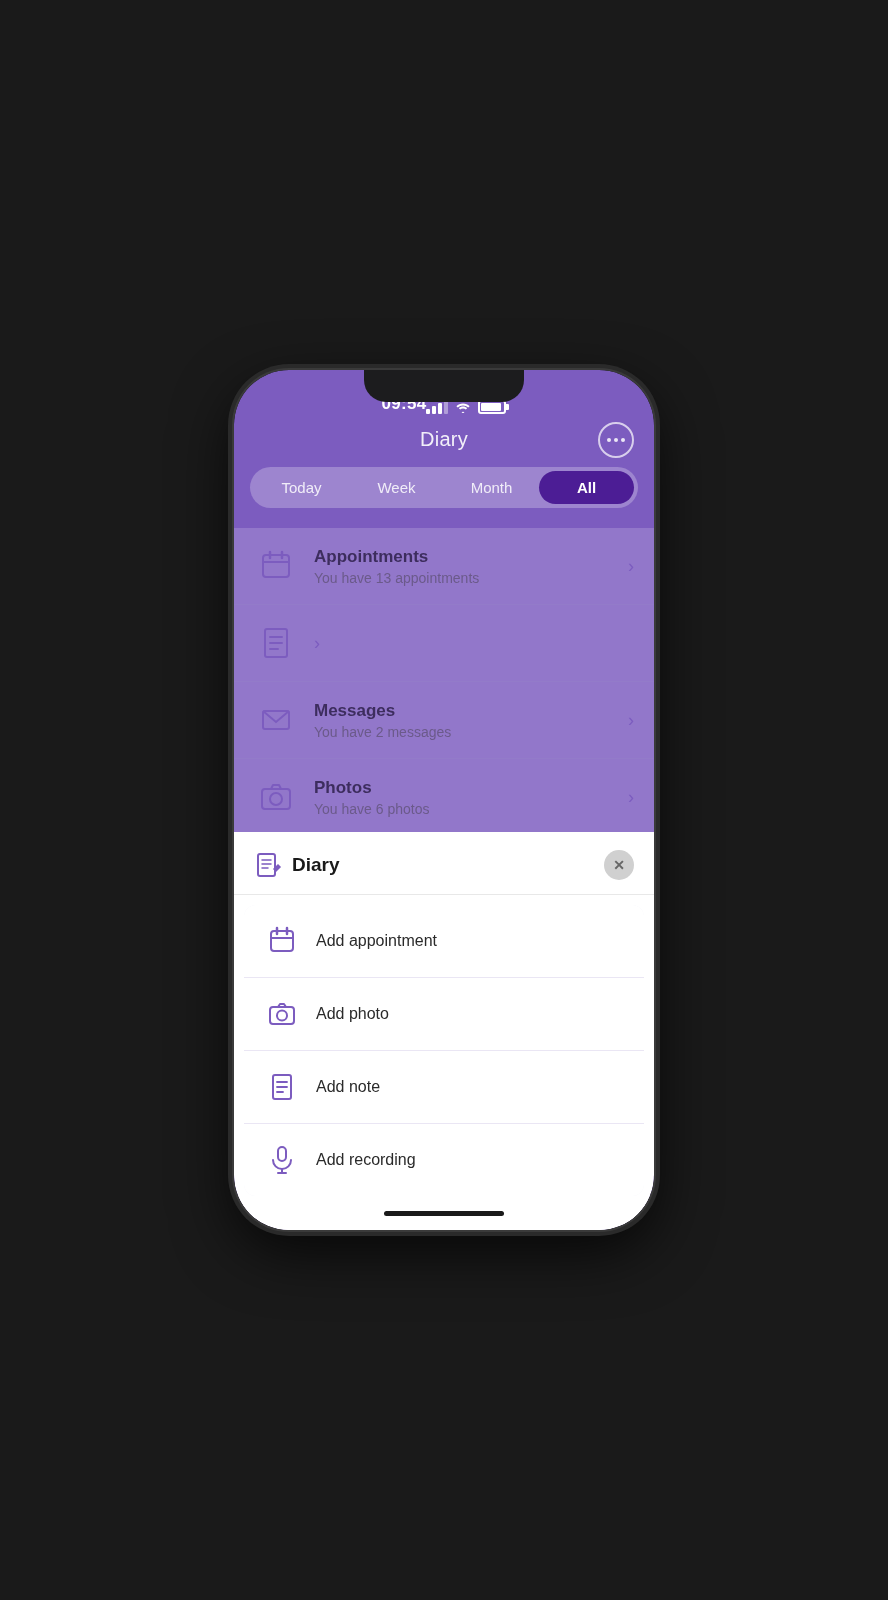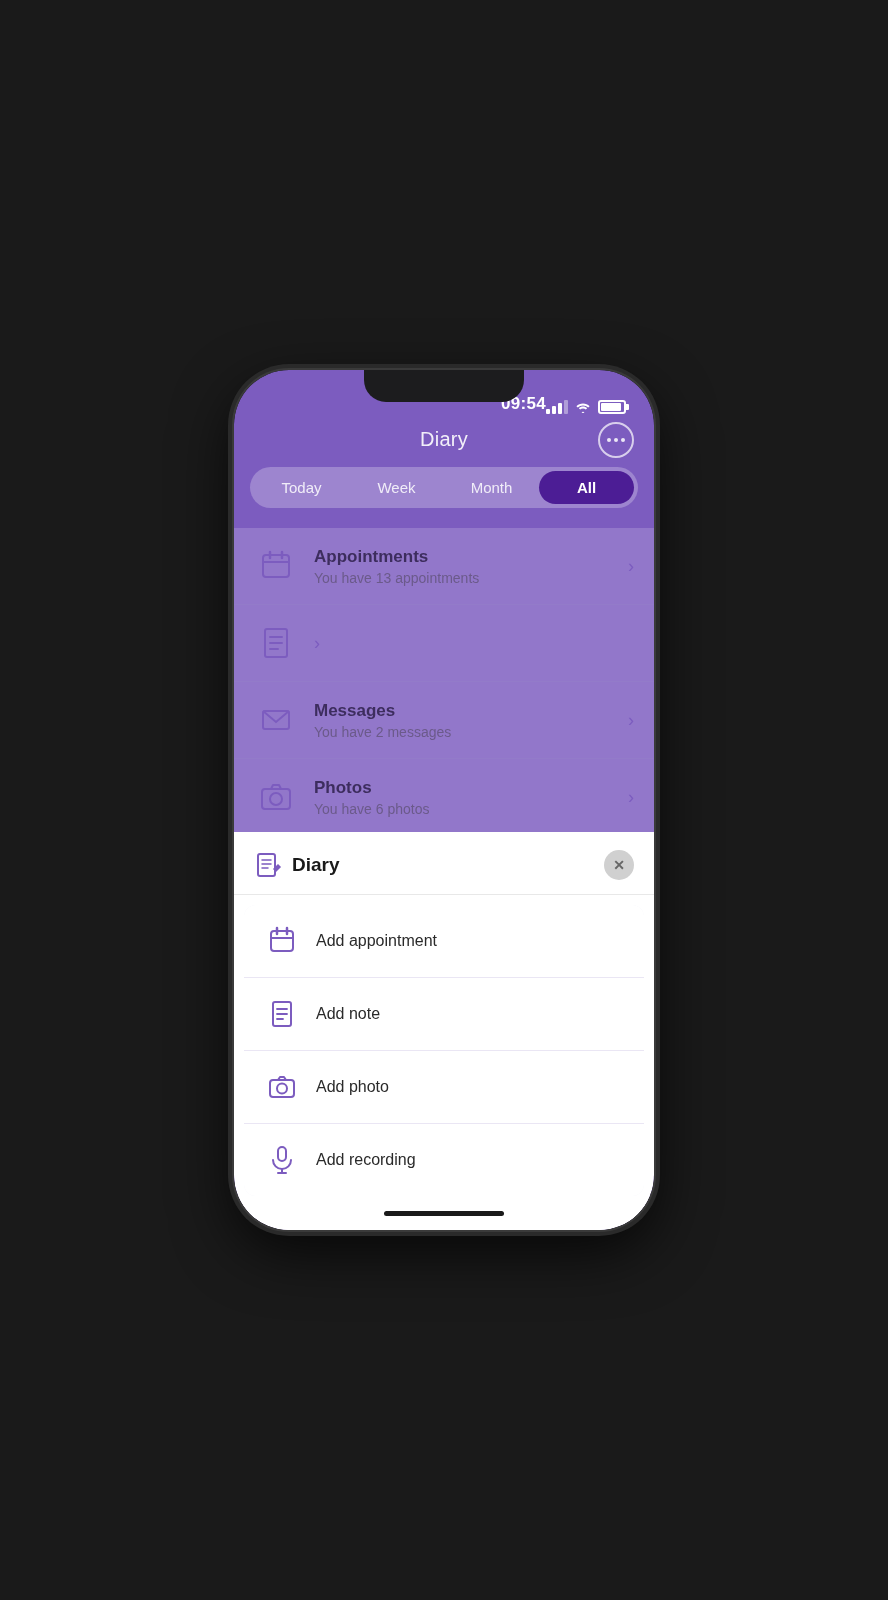--- a/index.html
+++ b/index.html
@@ -62,21 +62,21 @@
       background: #1c1c1e;
       border-radius: 0 0 22px 22px;
       z-index: 100;
     }
     
     .status-bar {
       height: 50px;
       display: flex;
       align-items: flex-end;
       padding: 0 28px 6px;
-      justify-content: flex-end;
+      justify-content: center;
       flex-shrink: 0;
       position: relative;
       z-index: 10;
     }
     .status-time {
       font-size: 17px;
       font-weight: 600;
       color: white;
       letter-spacing: 0.3px;
     }
@@ -451,38 +451,38 @@
               <line x1="10" y1="2" x2="10" y2="8" stroke="#7c5cbf" stroke-width="2.5" stroke-linecap="round"></line>
               <line x1="20" y1="2" x2="20" y2="8" stroke="#7c5cbf" stroke-width="2.5" stroke-linecap="round"></line>
             </svg>
           </div>
           <span class="action-label">Add appointment</span>
         </div>
 
         <div class="action-item">
           <div class="action-icon-wrap">
             <svg width="30" height="30" viewBox="0 0 30 30" fill="none">
+              <rect x="3" y="8" width="24" height="17" rx="3" stroke="#7c5cbf" stroke-width="2"></rect>
+              <circle cx="15" cy="16.5" r="5" stroke="#7c5cbf" stroke-width="2"></circle>
+              <path d="M11 8 L13 5 L17 5 L19 8" stroke="#7c5cbf" stroke-width="2" fill="none" stroke-linejoin="round"></path>
+            </svg>
+          </div>
+          <span class="action-label">Add photo</span>
+        </div>
+
+        <div class="action-item">
+          <div class="action-icon-wrap">
+            <svg width="30" height="30" viewBox="0 0 30 30" fill="none">
               <rect x="6" y="3" width="18" height="24" rx="2" stroke="#7c5cbf" stroke-width="2"></rect>
               <line x1="10" y1="10" x2="20" y2="10" stroke="#7c5cbf" stroke-width="1.8" stroke-linecap="round"></line>
               <line x1="10" y1="15" x2="20" y2="15" stroke="#7c5cbf" stroke-width="1.8" stroke-linecap="round"></line>
               <line x1="10" y1="20" x2="16" y2="20" stroke="#7c5cbf" stroke-width="1.8" stroke-linecap="round"></line>
             </svg>
           </div>
           <span class="action-label">Add note</span>
-        </div>
-
-        <div class="action-item">
-          <div class="action-icon-wrap">
-            <svg width="30" height="30" viewBox="0 0 30 30" fill="none">
-              <rect x="3" y="8" width="24" height="17" rx="3" stroke="#7c5cbf" stroke-width="2"></rect>
-              <circle cx="15" cy="16.5" r="5" stroke="#7c5cbf" stroke-width="2"></circle>
-              <path d="M11 8 L13 5 L17 5 L19 8" stroke="#7c5cbf" stroke-width="2" fill="none" stroke-linejoin="round"></path>
-            </svg>
-          </div>
-          <span class="action-label">Add photo</span>
         </div>
 
         <div class="action-item">
           <div class="action-icon-wrap">
             <svg width="30" height="30" viewBox="0 0 30 30" fill="none">
               <rect x="11" y="2" width="8" height="14" rx="4" stroke="#7c5cbf" stroke-width="2"></rect>
               <path d="M6 15c0 5 4 9 9 9s9-4 9-9" stroke="#7c5cbf" stroke-width="2" fill="none" stroke-linecap="round"></path>
               <line x1="15" y1="24" x2="15" y2="28" stroke="#7c5cbf" stroke-width="2" stroke-linecap="round"></line>
               <line x1="11" y1="28" x2="19" y2="28" stroke="#7c5cbf" stroke-width="2" stroke-linecap="round"></line>
             </svg>

